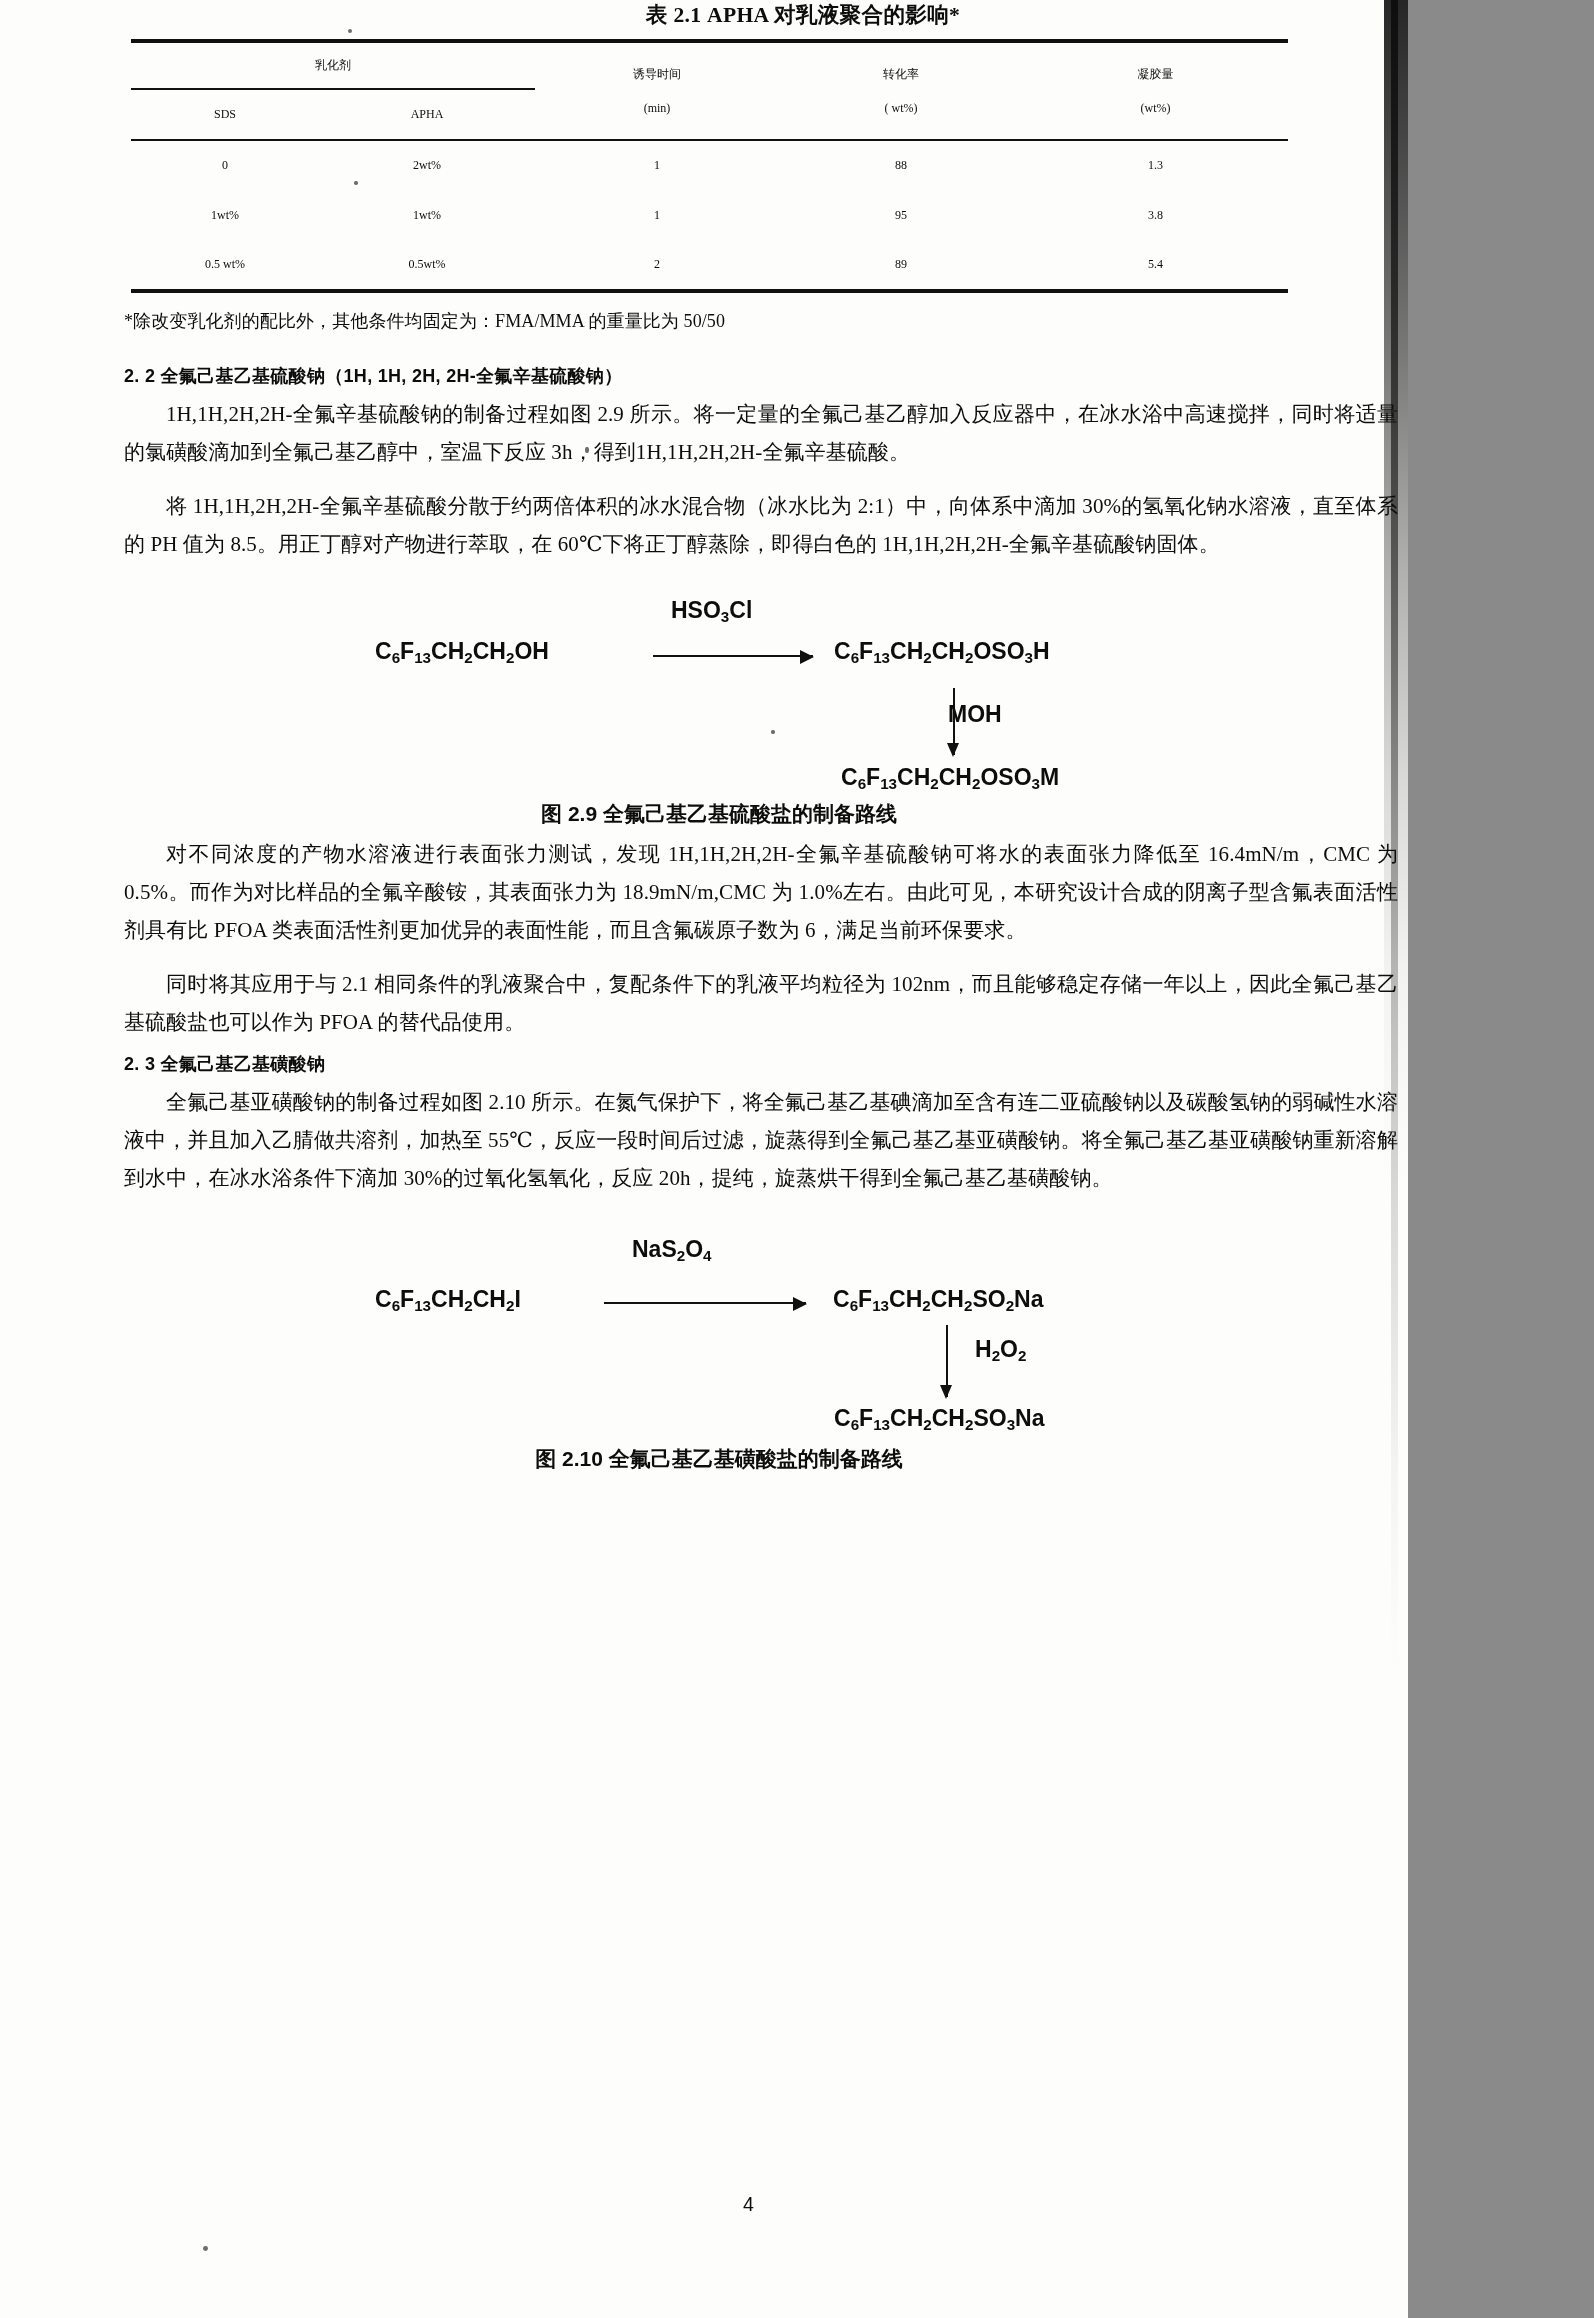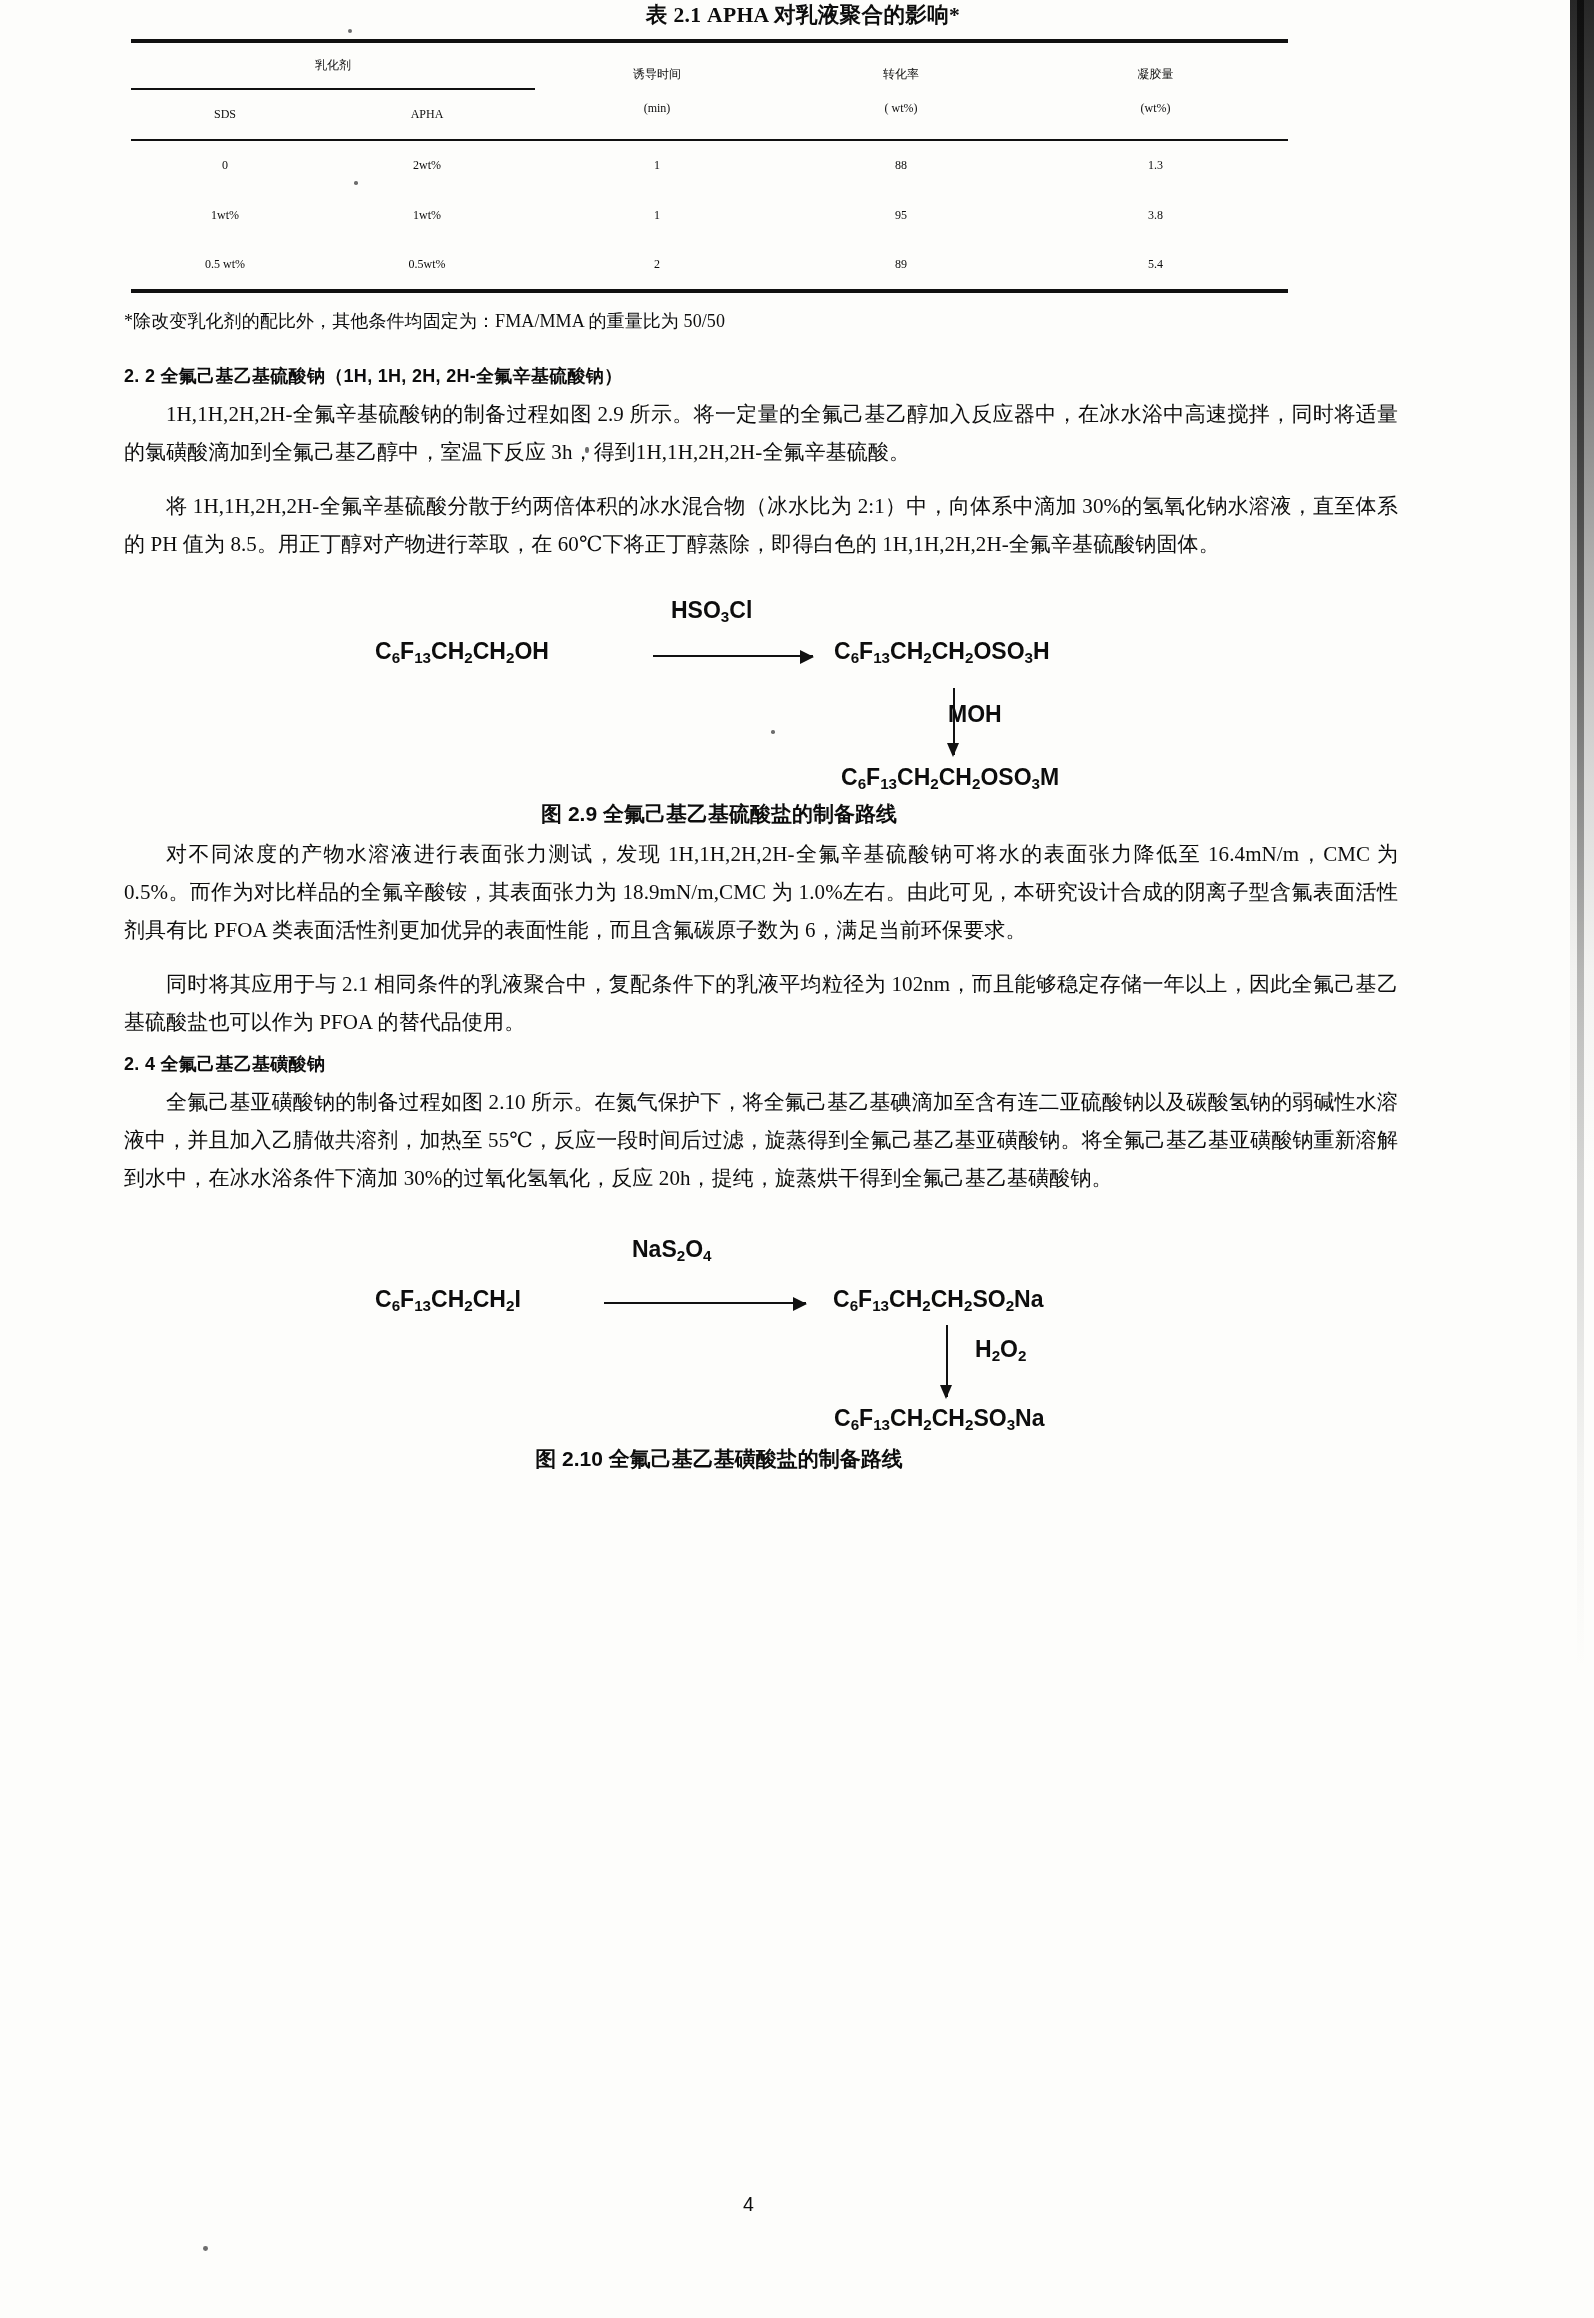--- a/index.html
+++ b/index.html
@@ -2,21 +2,21 @@
 <html style="font-size:11px"><head>
 <meta charset="utf-8">
 <style>
   html, body {
     margin: 0;
     padding: 0;
     background: #8a8a8a;
   }
   .page {
     position: relative;
-    width: 1594px;
+    width: 1408px;
     height: 2319px;
     background: #fdfdfb;
     overflow: hidden;
     font-family: "Liberation Serif", "DejaVu Serif", serif;
     color: #0d0d0d;
   }
   
   .scan-edge-right {
     position: absolute;
     top: 0;
@@ -278,21 +278,21 @@
       <div class="arrow-v" style="left:829px; top:104px; height:67px;"></div>
       <div class="reagent" style="left:824px; top:117px;">MOH</div>
       <div class="formula" style="left:717px; top:180px;">C<sub>6</sub>F<sub>13</sub>CH<sub>2</sub>CH<sub>2</sub>OSO<sub>3</sub>M</div>
     </div>
 
     <div class="fig-cap">图 2.9 全氟己基乙基硫酸盐的制备路线</div>
 
     <p class="body">对不同浓度的产物水溶液进行表面张力测试，发现 1H,1H,2H,2H-全氟辛基硫酸钠可将水的表面张力降低至 16.4mN/m，CMC 为 0.5%。而作为对比样品的全氟辛酸铵，其表面张力为 18.9mN/m,CMC 为 1.0%左右。由此可见，本研究设计合成的阴离子型含氟表面活性剂具有比 PFOA 类表面活性剂更加优异的表面性能，而且含氟碳原子数为 6，满足当前环保要求。</p>
     <p class="body">同时将其应用于与 2.1 相同条件的乳液聚合中，复配条件下的乳液平均粒径为 102nm，而且能够稳定存储一年以上，因此全氟己基乙基硫酸盐也可以作为 PFOA 的替代品使用。</p>
 
-    <h2 class="sec" style="margin-top:11px;">2. 4 全氟己基乙基磺酸钠</h2>
+    <h2 class="sec" style="margin-top:11px;">2. 3 全氟己基乙基磺酸钠</h2>
     <p class="body">全氟己基亚磺酸钠的制备过程如图 2.10 所示。在氮气保护下，将全氟己基乙基碘滴加至含有连二亚硫酸钠以及碳酸氢钠的弱碱性水溶液中，并且加入乙腈做共溶剂，加热至 55℃，反应一段时间后过滤，旋蒸得到全氟己基乙基亚磺酸钠。将全氟己基乙基亚磺酸钠重新溶解到水中，在冰水浴条件下滴加 30%的过氧化氢氧化，反应 20h，提纯，旋蒸烘干得到全氟己基乙基磺酸钠。</p>
 
     <div class="scheme" style="height:202px;">
       <div class="formula" style="left:251px; top:68px;">C<sub>6</sub>F<sub>13</sub>CH<sub>2</sub>CH<sub>2</sub>I</div>
       <div class="reagent" style="left:508px; top:18px;">NaS<sub>2</sub>O<sub>4</sub></div>
       <div class="arrow-h" style="left:480px; top:84px; width:202px;"></div>
       <div class="formula" style="left:709px; top:68px;">C<sub>6</sub>F<sub>13</sub>CH<sub>2</sub>CH<sub>2</sub>SO<sub>2</sub>Na</div>
       <div class="arrow-v" style="left:822px; top:107px; height:72px;"></div>
       <div class="reagent" style="left:851px; top:118px;">H<sub>2</sub>O<sub>2</sub></div>
       <div class="formula" style="left:710px; top:187px;">C<sub>6</sub>F<sub>13</sub>CH<sub>2</sub>CH<sub>2</sub>SO<sub>3</sub>Na</div>

